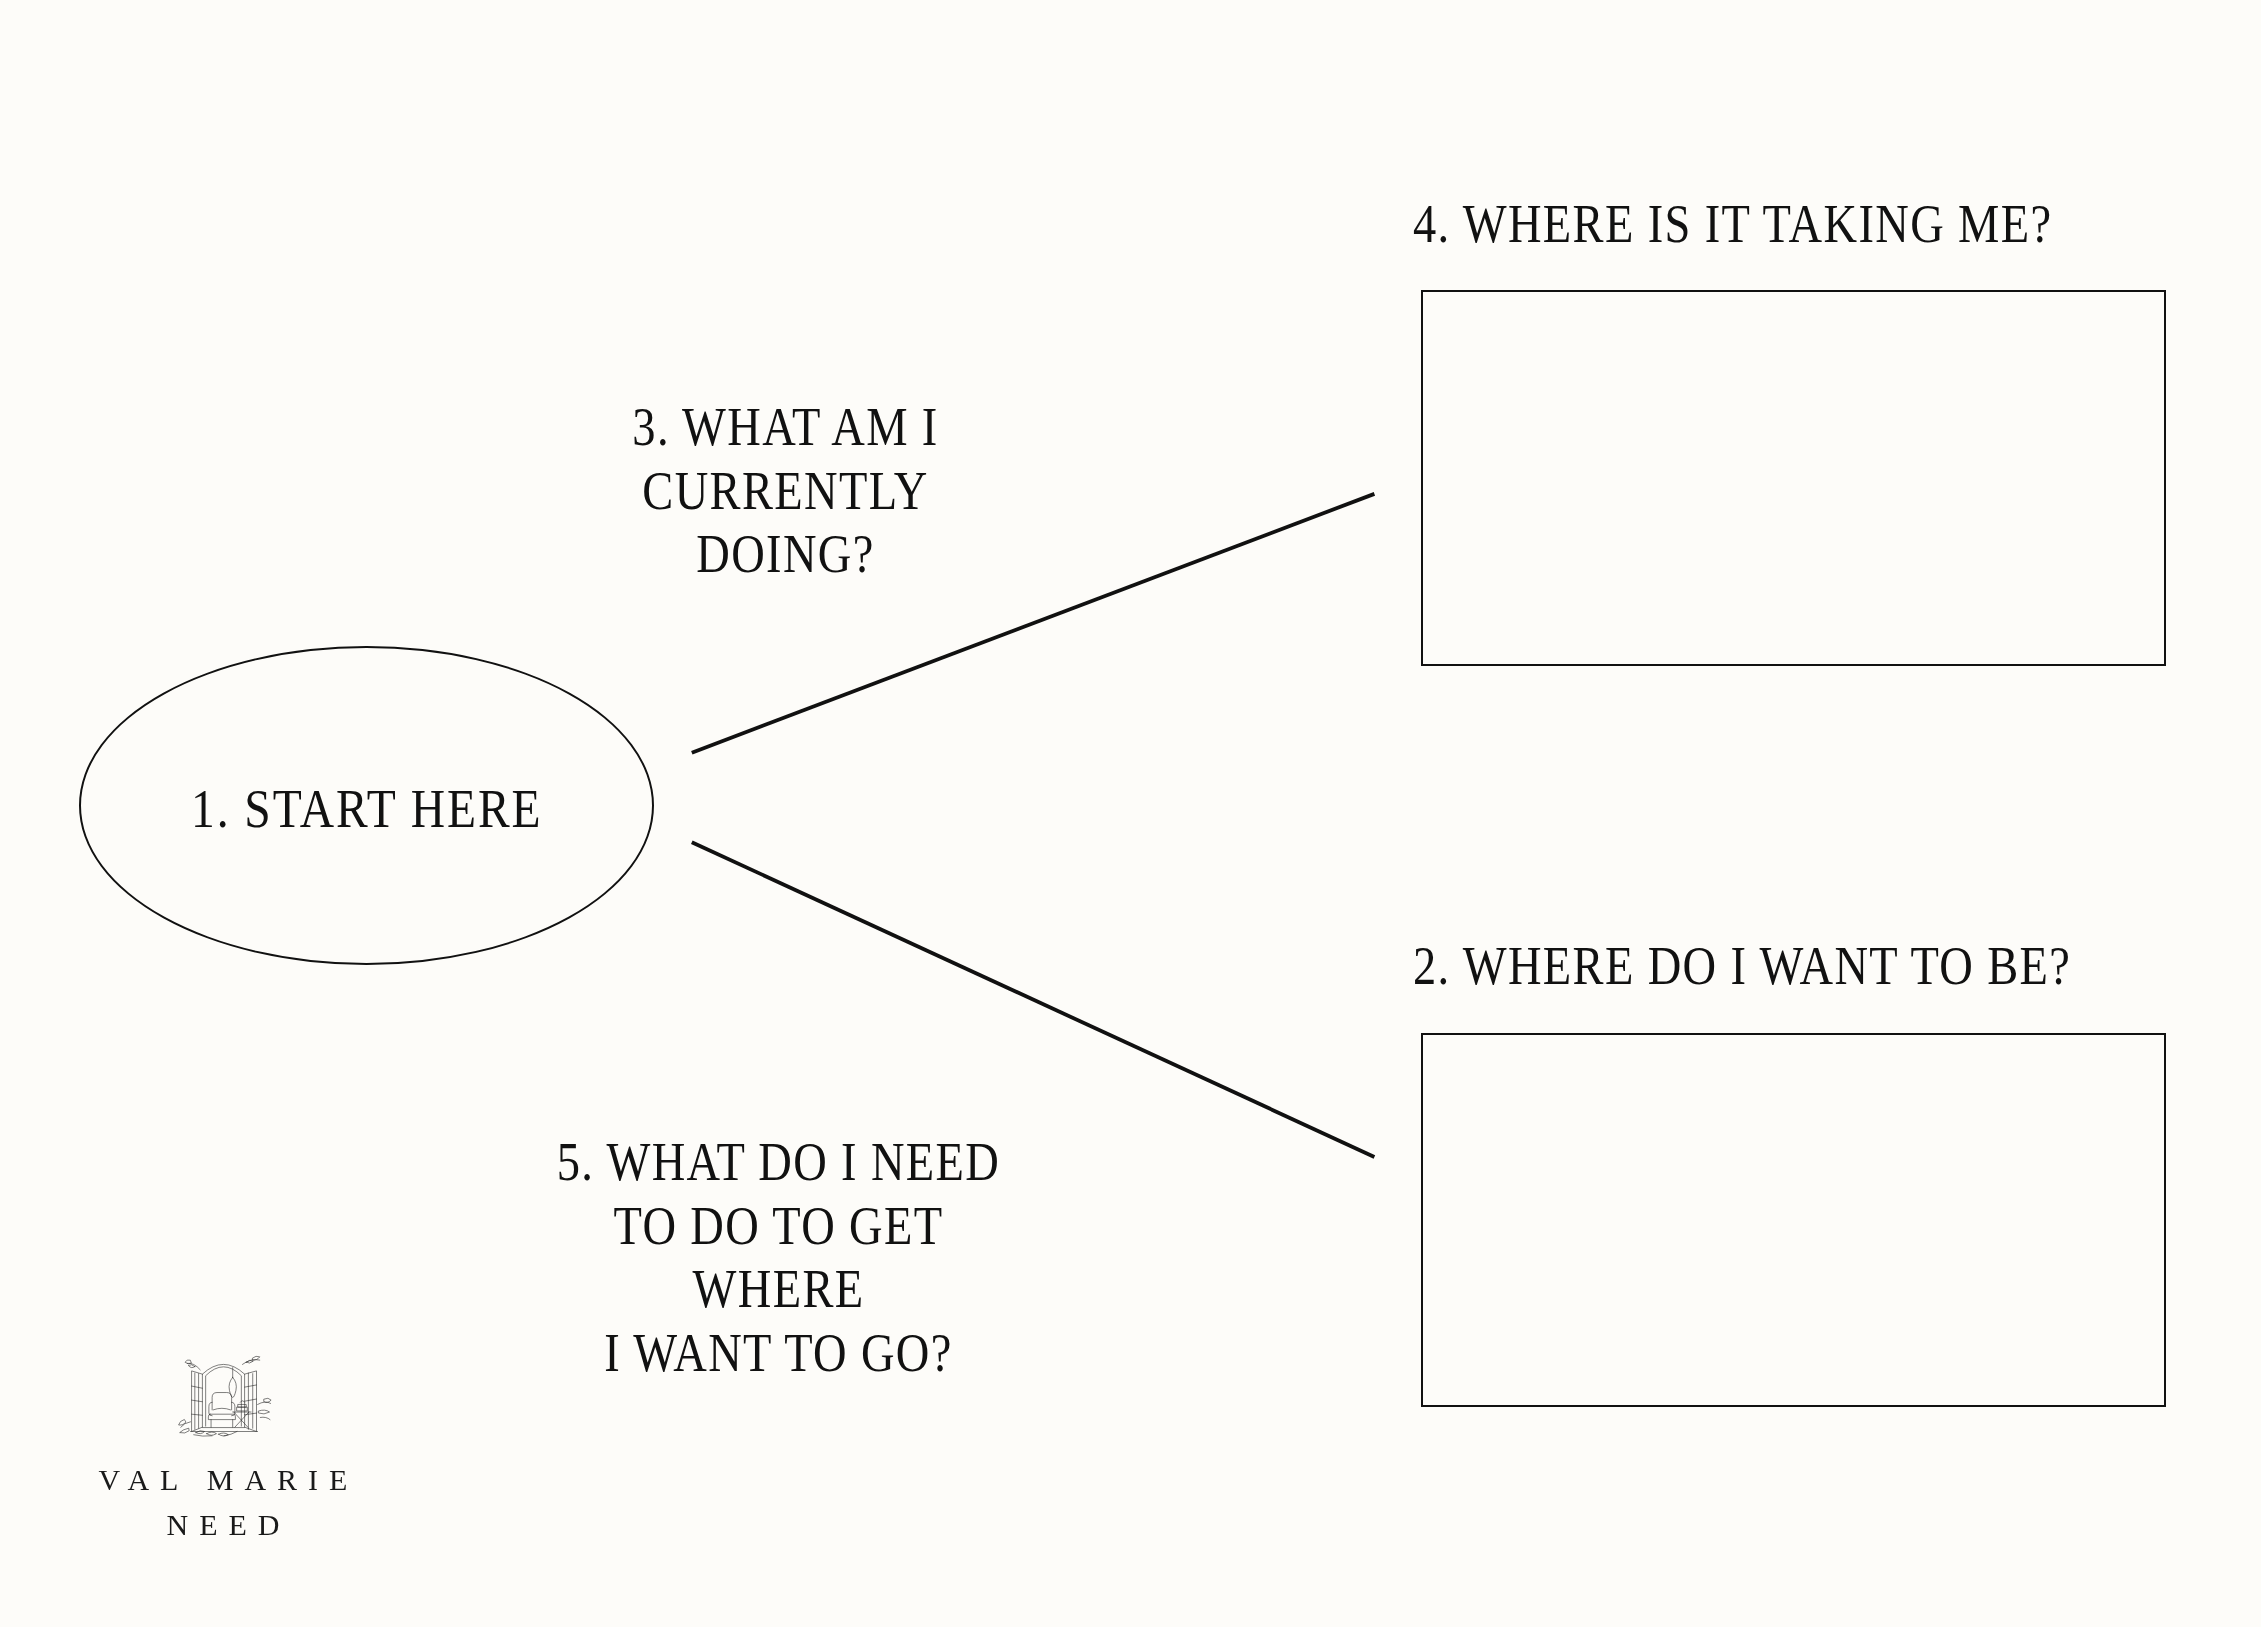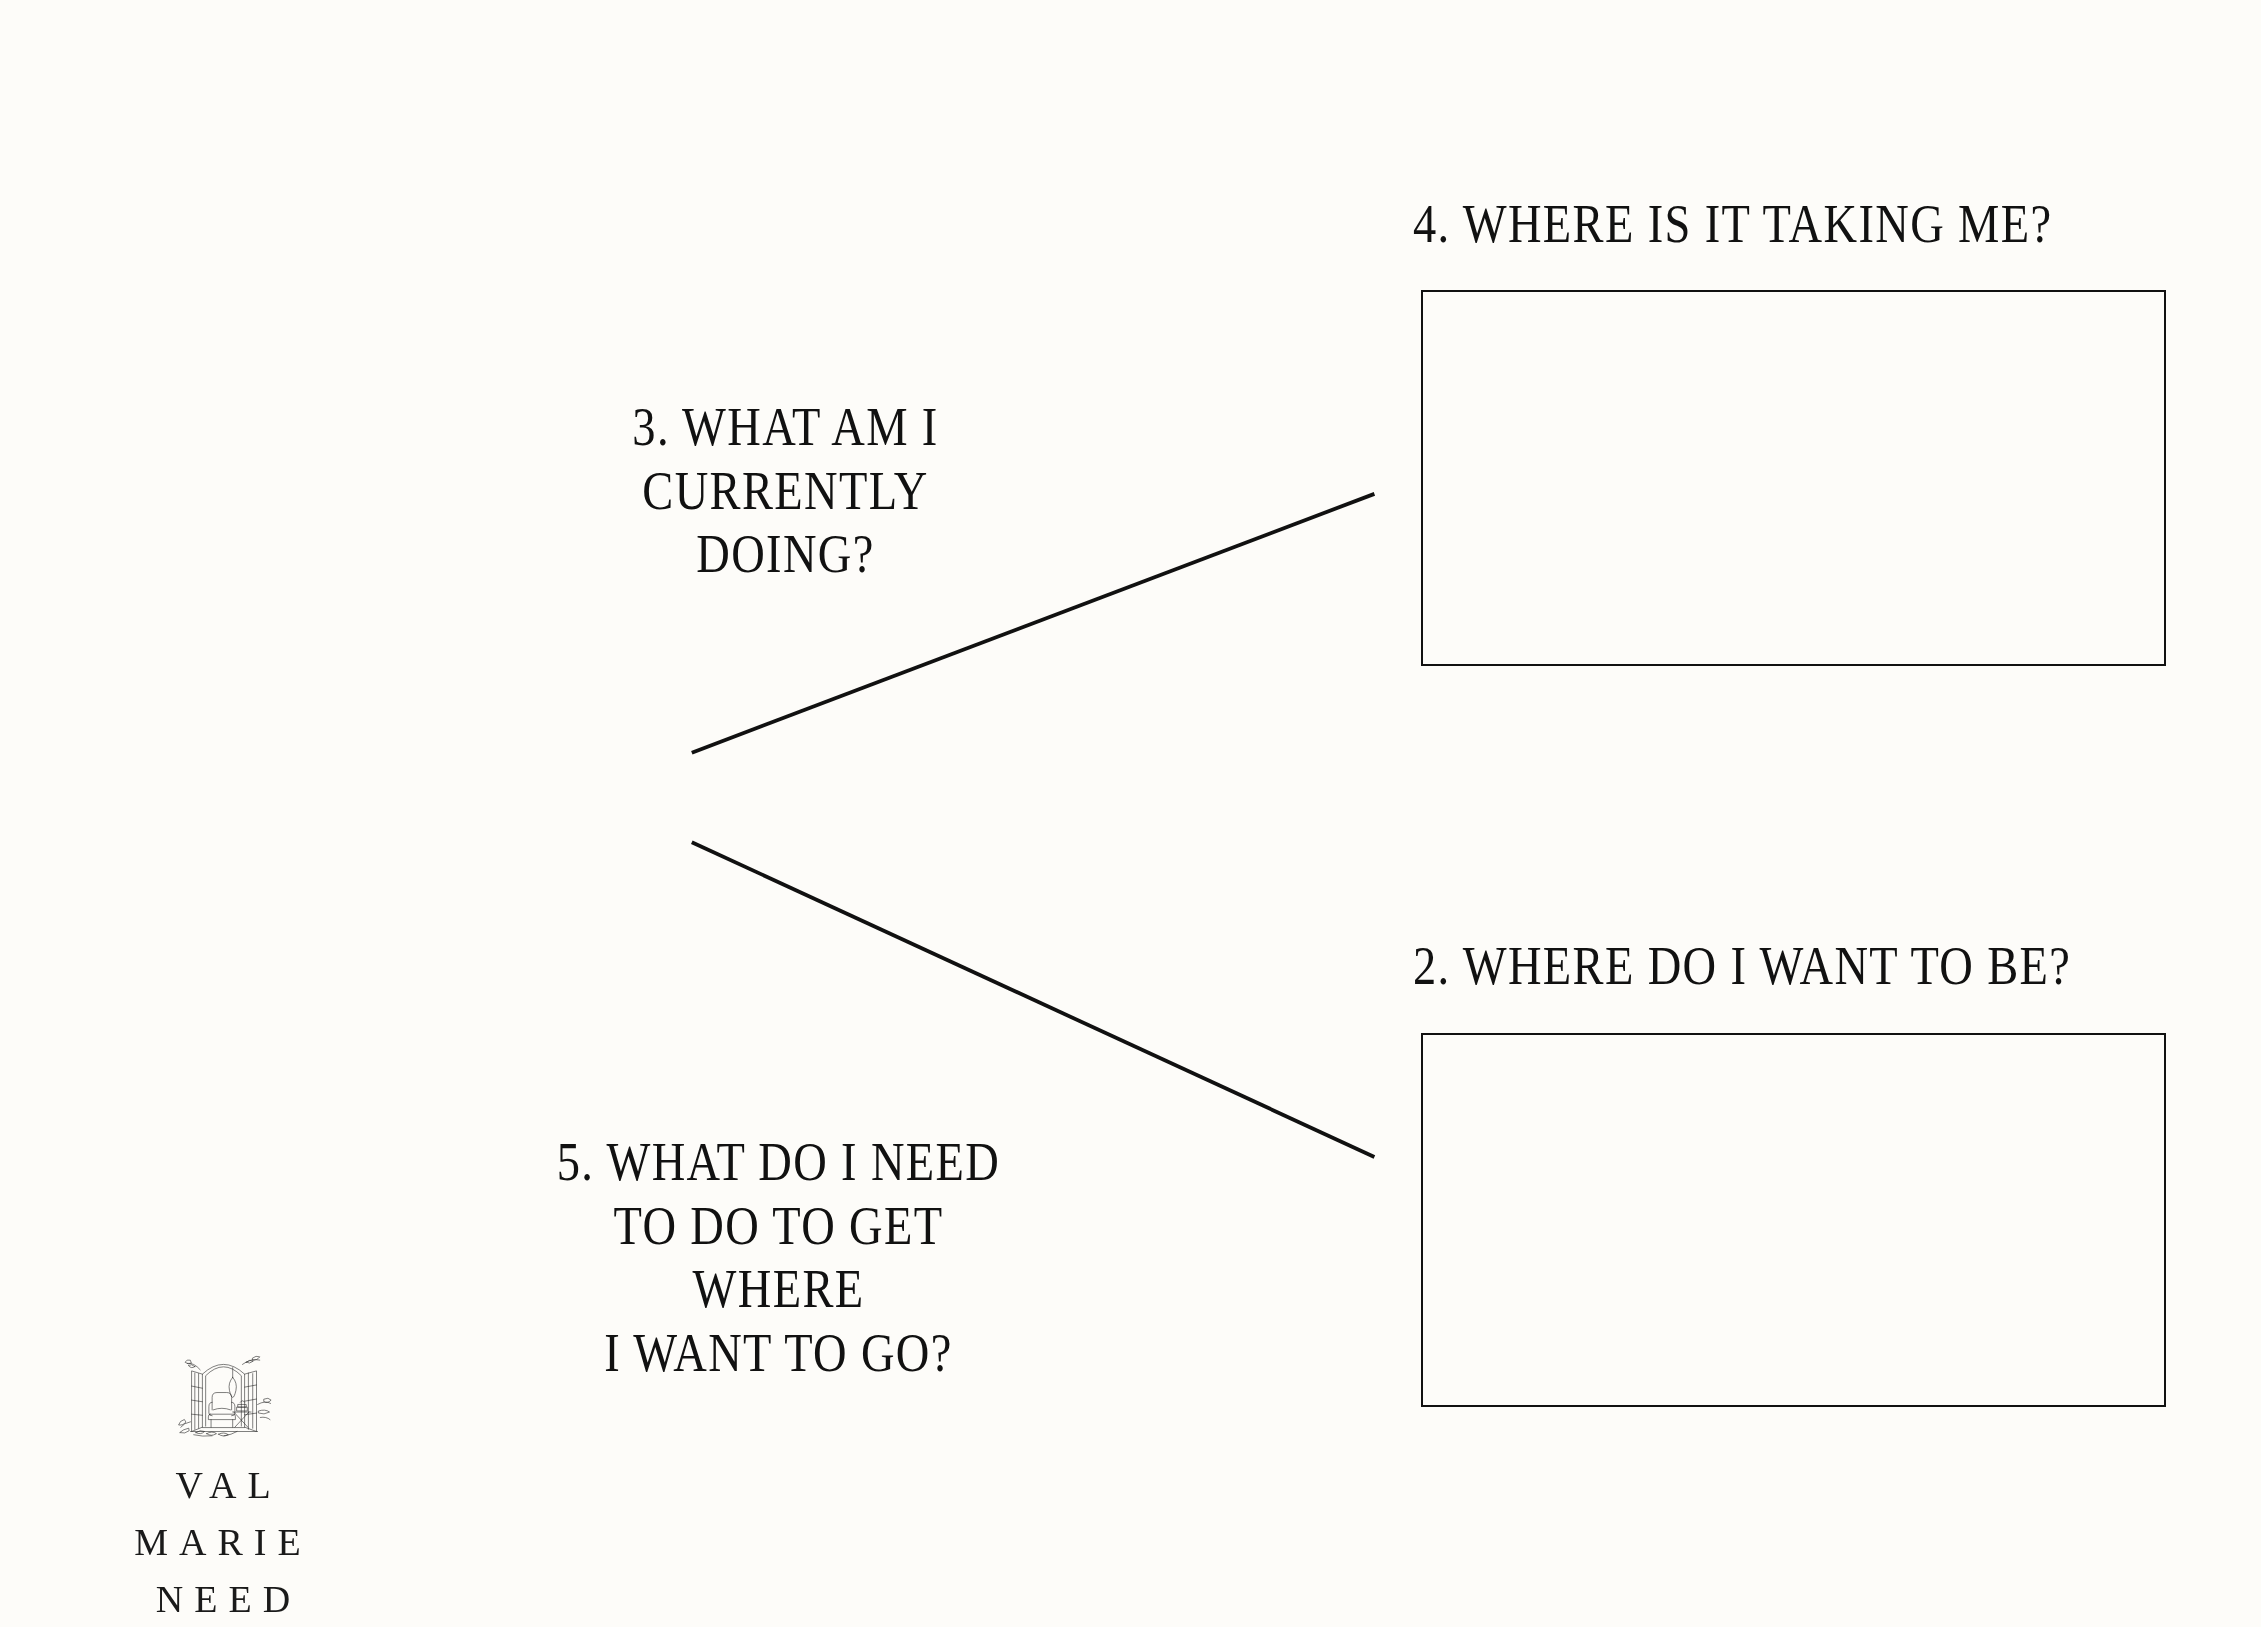--- a/index.html
+++ b/index.html
@@ -118,39 +118,42 @@
     text-align: center;
   }
   #brand-mark {
     display: block;
     margin: 0 auto;
     width: 103px;
     height: 92px;
   }
   .brand-line {
     display: block;
-    font-size: 38px;
+    font-size: 30px;
     letter-spacing: 11px;
     line-height: 1.5;
     color: #1a1a1a;
     font-weight: 400;
     text-indent: 11px;
   }
   #brand-line-1 { margin-top: 18.5px; }
 </style>
 </head>
 <body>
 
 <div id="worksheet">
 
   <svg id="shapes" viewBox="0 0 4167 3000" width="2261" height="1628" xmlns="http://www.w3.org/2000/svg">
     <line x1="1275" y1="1387" x2="2533" y2="910" stroke="#111111" stroke-width="7" stroke-linecap="butt"></line>
     <line x1="1275" y1="1552" x2="2533" y2="2132" stroke="#111111" stroke-width="7" stroke-linecap="butt"></line>
   </svg>
 
+  <div id="start-node">
+    <span id="start-node-label">1. START HERE</span>
+  </div>
 
   <div class="prompt" id="prompt-currently-doing">3. WHAT AM I
 CURRENTLY DOING?</div>
 
   <div class="prompt" id="prompt-need-to-do">5. WHAT DO I NEED
 TO DO TO GET WHERE
 I WANT TO GO?</div>
 
   <div class="prompt" id="prompt-taking-me">4. WHERE IS IT TAKING ME?</div>
   <div class="answer-box" id="box-taking-me"></div>

